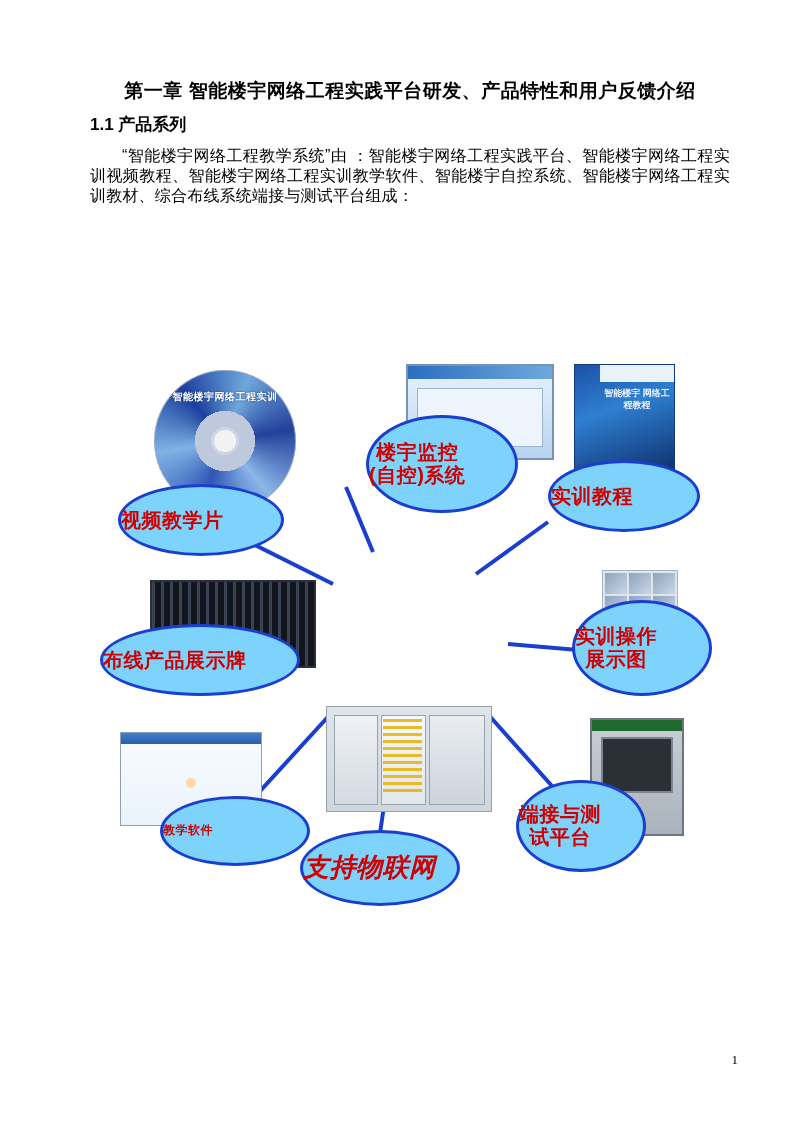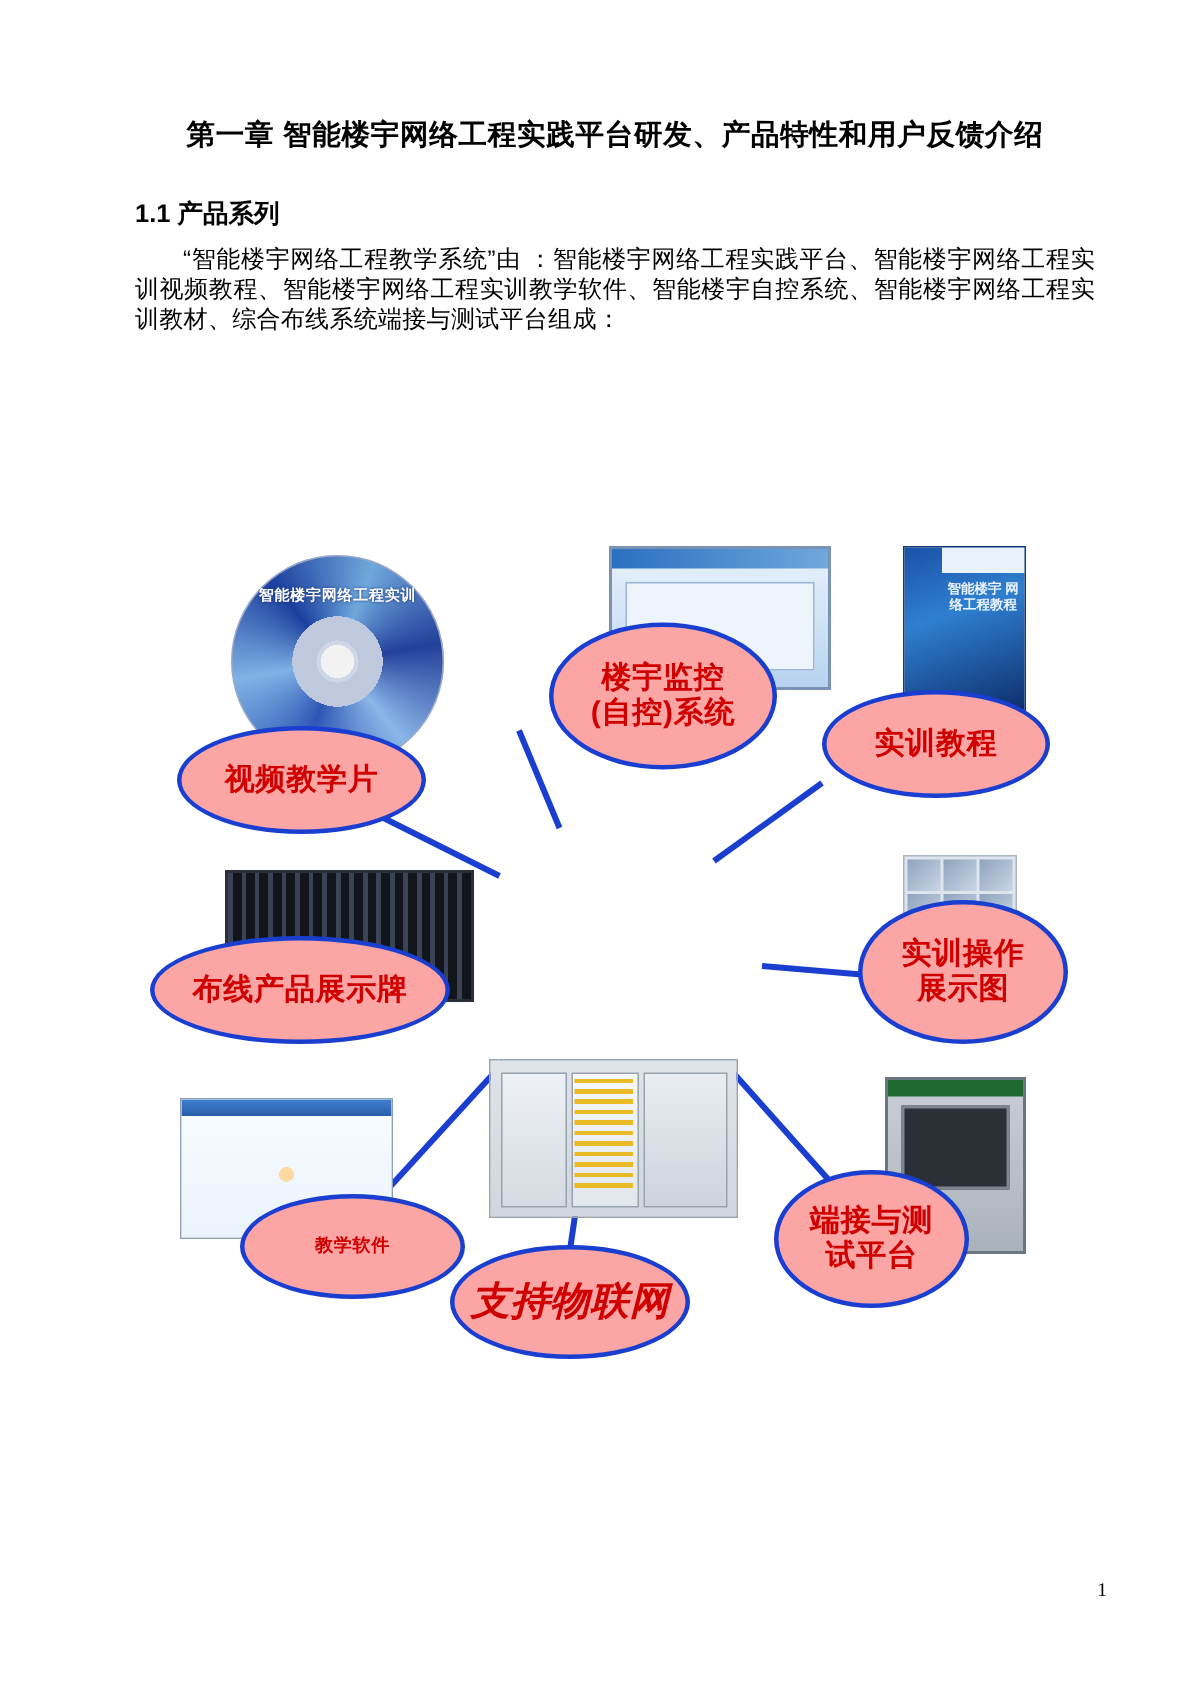--- a/index.html
+++ b/index.html
@@ -34,21 +34,20 @@
     font-size: 19px;
     line-height: 42px;
     text-align: justify;
     text-align-last: center;
     letter-spacing: 0.5px;
   }
   .section-title {
     font-family: "Liberation Sans", sans-serif;
     font-weight: bold;
     font-size: 17px;
-    margin-top: 18px;
     line-height: 26px;
   }
   .body-para {
     font-family: "Liberation Sans", sans-serif;
     font-size: 16px;
     line-height: 20px;
     text-align: justify;
     text-indent: 32px;
     margin-top: 8px;
     letter-spacing: 0.2px;
@@ -71,24 +70,23 @@
     height: 570px;
   }
   .diagram svg {
     position: absolute;
     left: 0; top: 0;
   }
   .node {
     position: absolute;
     border: 3px solid #1a3fd0;
     border-radius: 50%;
-    background: #fca5a5;
+    background: #7dd3fc;
     display: flex;
     align-items: center;
-    justify-content: center;
     text-align: center;
     font-family: "Liberation Sans", sans-serif;
     font-weight: bold;
     color: #d00000;
     line-height: 1.15;
     box-sizing: border-box;
     letter-spacing: 0.5px;
   }
   .node.center {
     color: #1a3fd0;
@@ -261,21 +259,21 @@
 
     <div class="photo photo-cd" style="left:76px; top:18px; width:142px; height:142px;">
       <div class="cd-text">智能楼宇网络工程实训</div>
     </div>
 
     <div class="photo photo-monitor" style="left:328px; top:12px; width:148px; height:96px;">
       <div class="bar"></div>
       <div class="inner"></div>
     </div>
 
-    <div class="photo photo-book" style="left:524px; top:12px; width:82px; height:110px;padding-left:25px;">
+    <div class="photo photo-book" style="left:496px; top:12px; width:101px; height:110px;padding-left:25px;">
       <div class="bk-top"></div>
       <div class="bk-label">智能楼宇
 网络工程教程</div>
     </div>
 
     <div class="photo photo-panel" style="left:72px; top:228px; width:166px; height:88px;"></div>
 
     <div class="photo photo-grid" style="left:524px; top:218px; width:76px; height:96px;">
       <i></i>
         <i></i>

